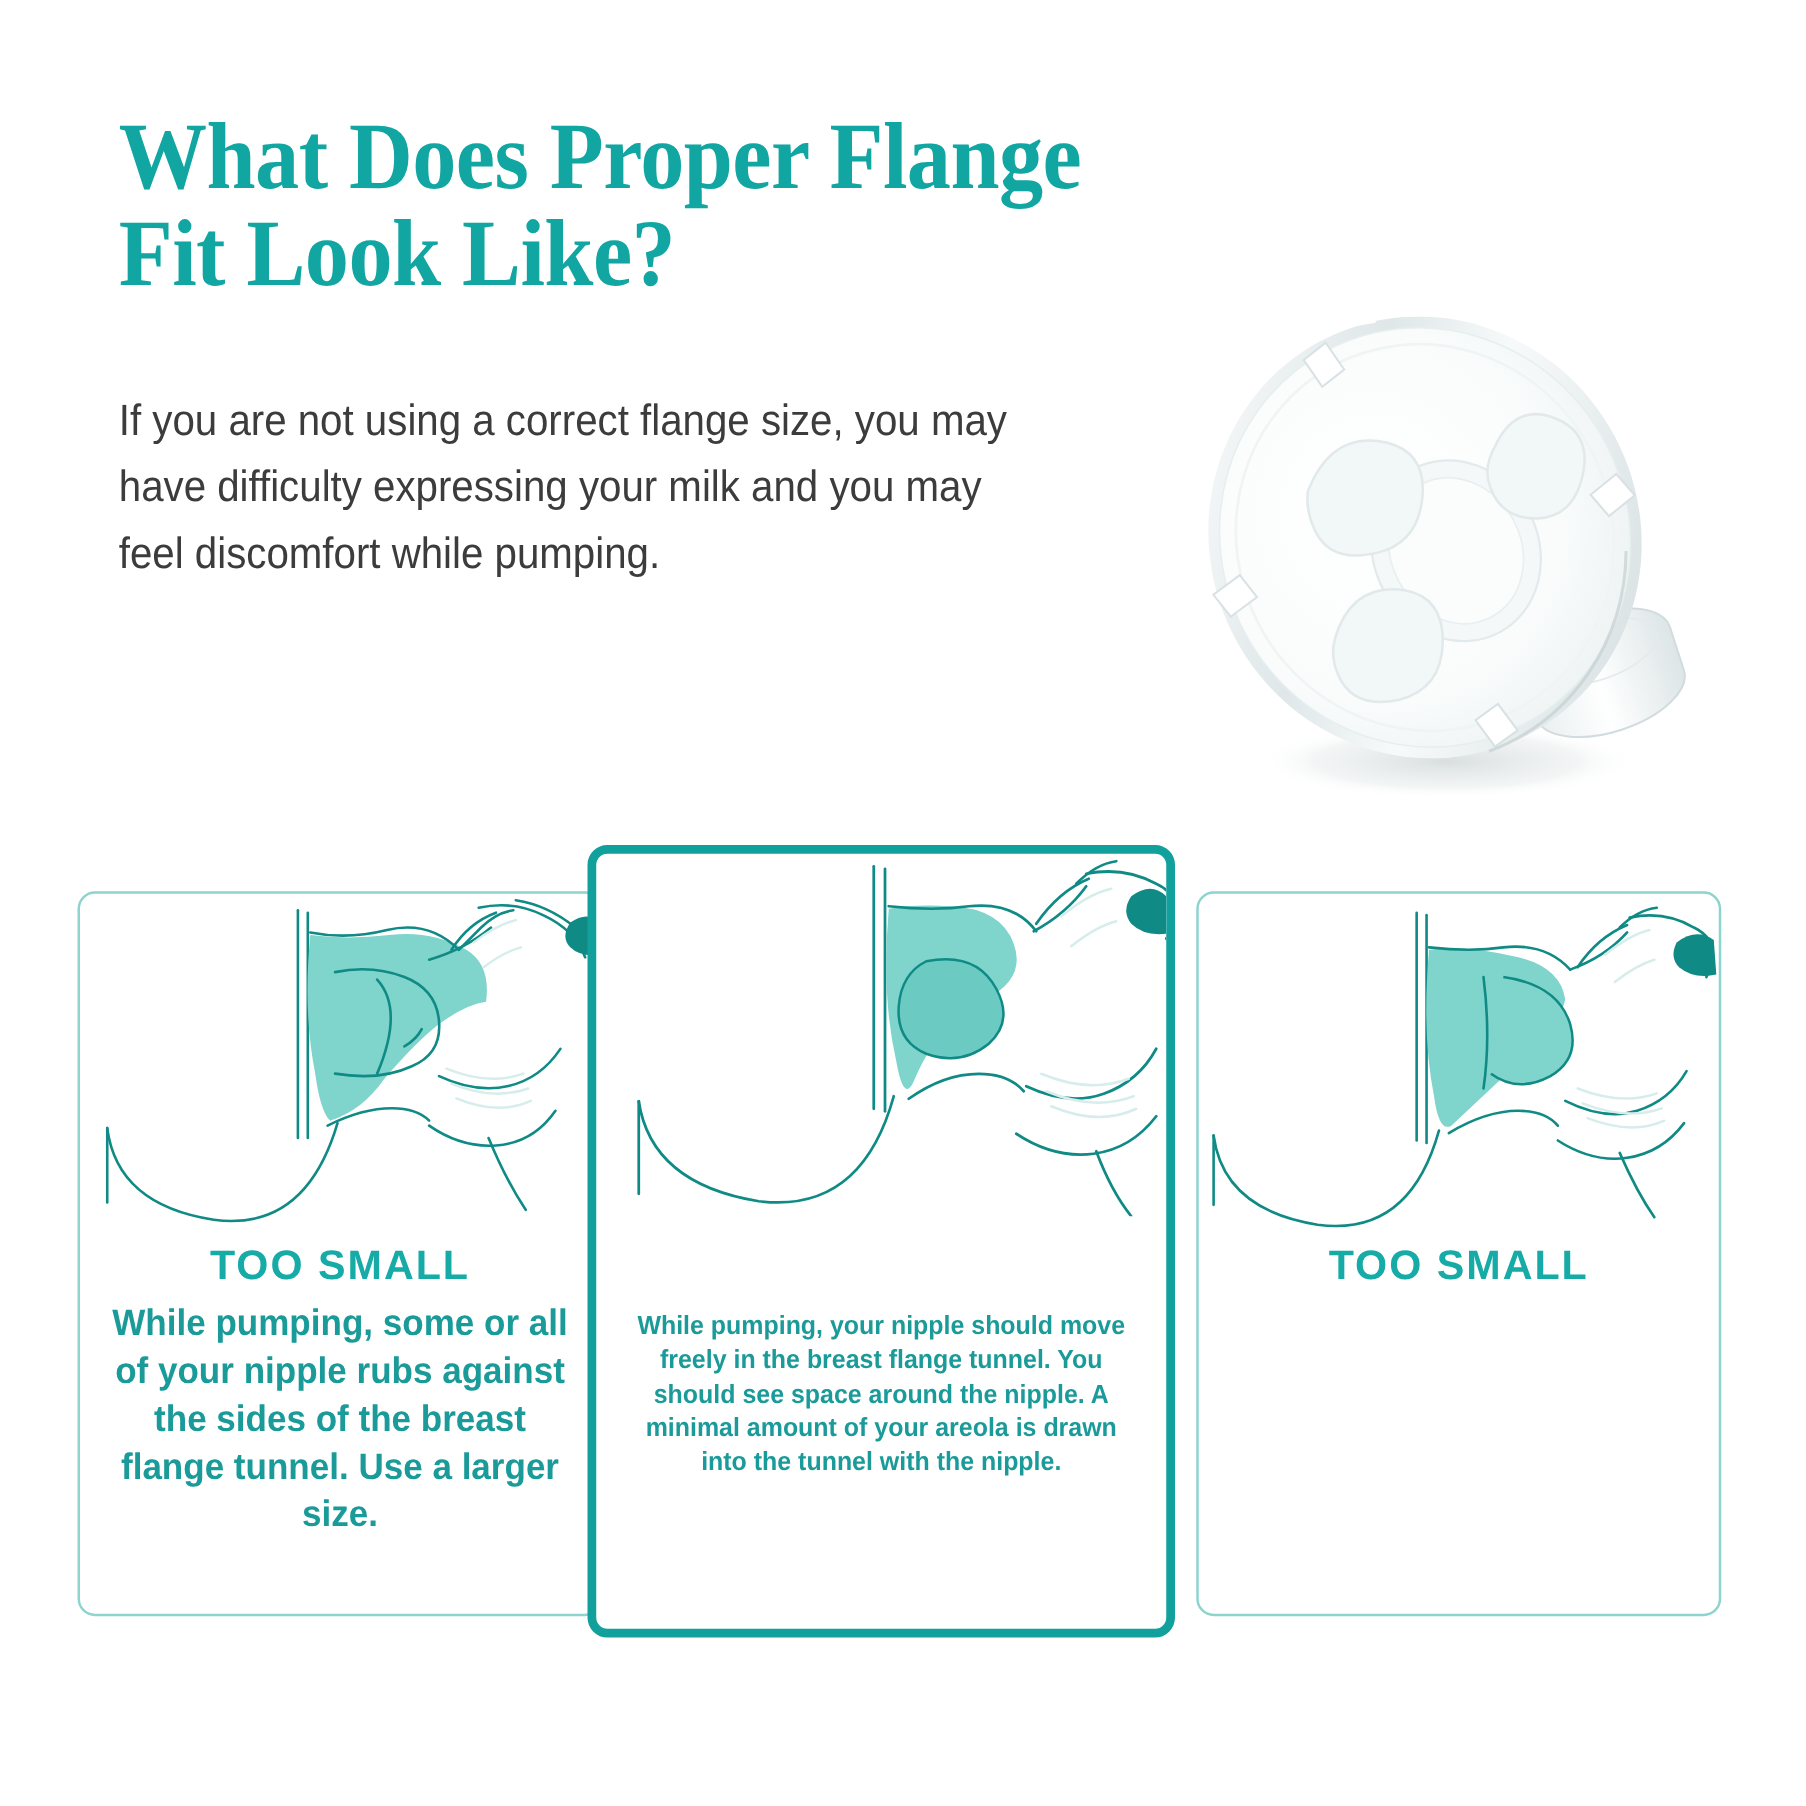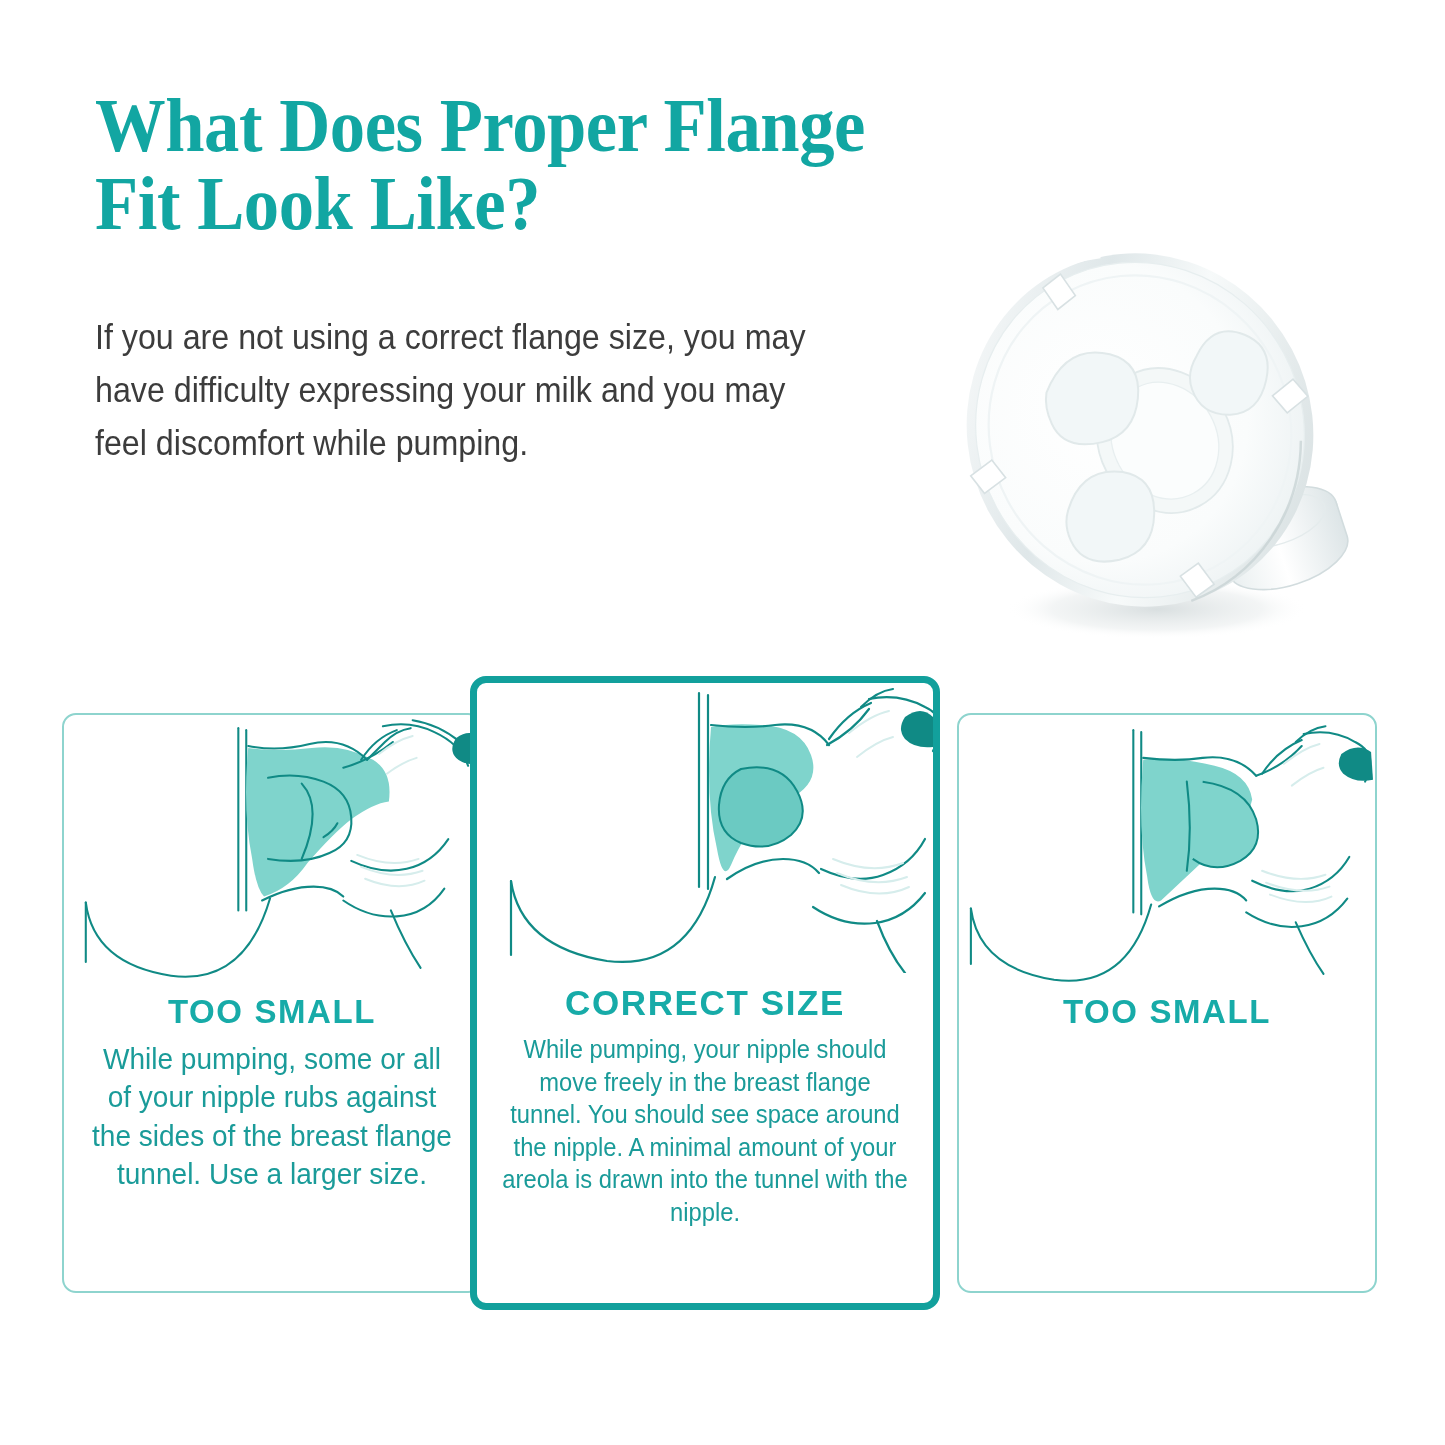--- a/index.html
+++ b/index.html
@@ -95,23 +95,24 @@
   .card.side .card-heading   { top: 278px; font-size: 33px; }
   .card.center .card-heading { top: 300px; font-size: 35px; }
 
   .card-body {
     position: absolute;
     left: 14px; right: 14px;
     text-align: center;
     font-family: "Liberation Sans", sans-serif;
     color: #1A9B99;
     line-height: 1.30;
+    font-weight: bold;
   }
   .card.side .card-body   { top: 325px; font-size: 29.5px; }
-  .card.center .card-body { top: 350px; font-size: 25px; }
+  .card.center .card-body { top: 364px; font-size: 21px; }
 
   .card-body > span { display: block; transform: scaleX(0.95); }
 </style>
 </head>
 <body>
 
 <div id="root">
 
   <h1 class="page-title">What Does Proper Flange Fit Look Like?</h1>
 
@@ -259,21 +260,20 @@
             <path d="M372 50 q22 -18 40 -22"></path>
             <path d="M380 74 q20 -16 36 -20"></path>
           </g>
           <g fill="none" stroke="#108A85" stroke-width="2.2" stroke-linecap="round" stroke-linejoin="round">
             <path d="M392 16 q30 -6 56 8 q26 12 8 44"></path>
             <path d="M352 56 q18 -26 42 -36"></path>
           </g>
           <path d="M428 34 q16 -12 28 0 l0 30 q-18 2 -28 -8 q-8 -10 0 -22Z" fill="#108A85"></path>
         </svg>
       </div>
-      <div class="card-heading">CORRECT SIZE</div>
       <div class="card-body">
         <span>While pumping, your nipple should move freely in the breast flange tunnel. You should see space around the nipple. A minimal amount of your areola is drawn into the tunnel with the nipple.</span>
       </div>
     </div>
 
     <div class="card side right">
       <div class="card-illustration">
         <svg viewBox="0 0 420 268" xmlns="http://www.w3.org/2000/svg" preserveAspectRatio="xMidYMid meet">
           <g fill="none" stroke="#108A85" stroke-width="2.1" stroke-linecap="round" stroke-linejoin="round">
 

